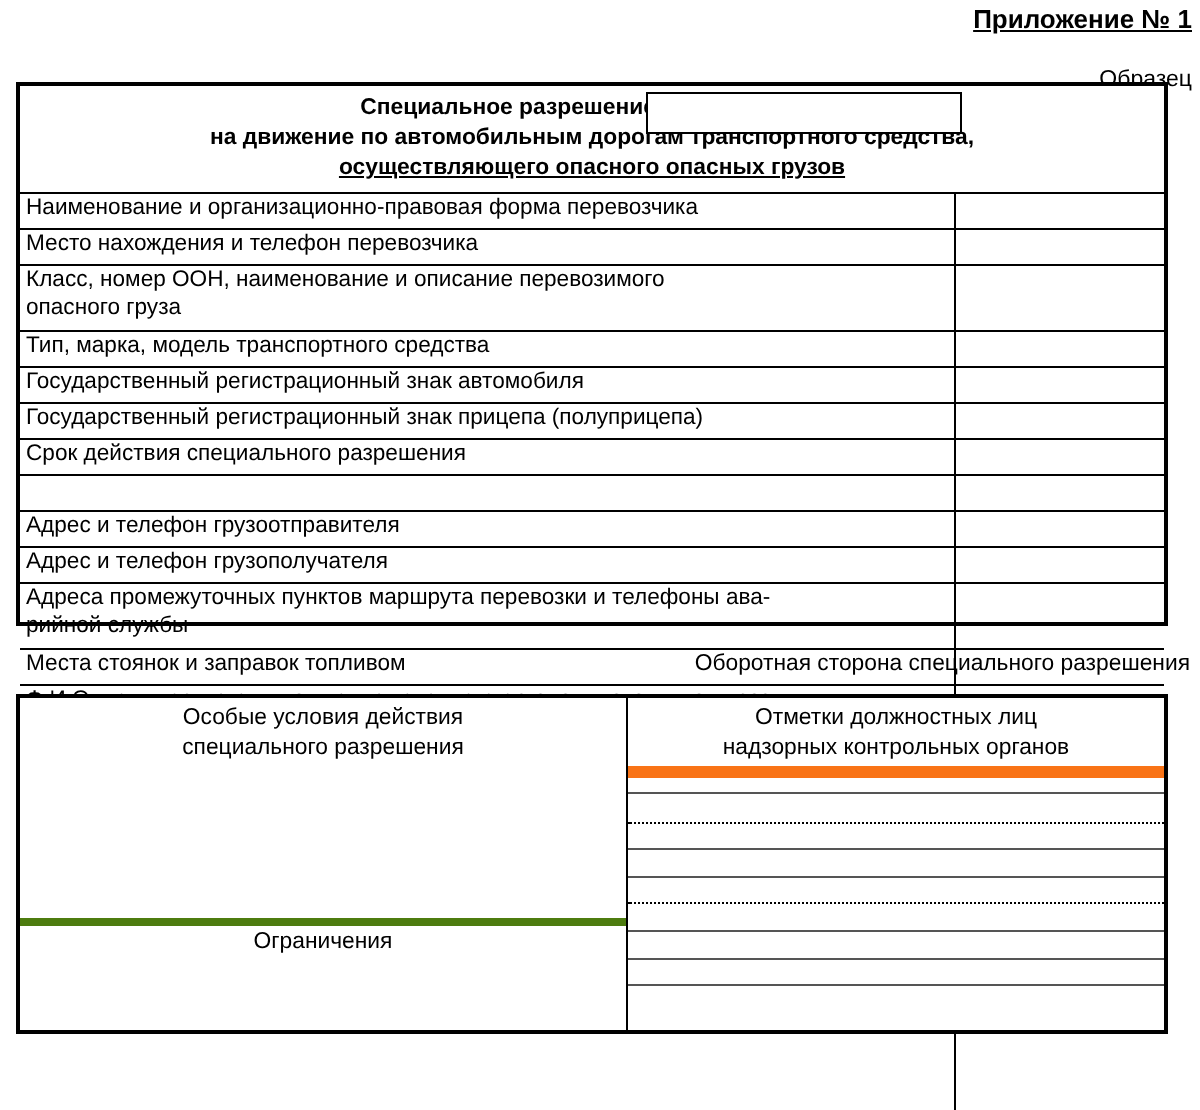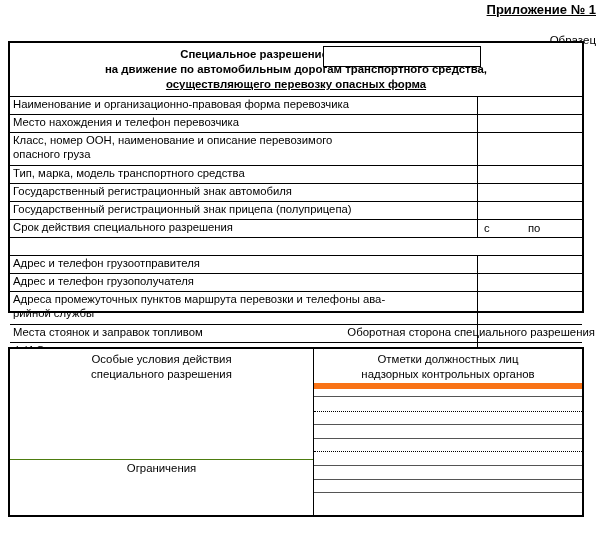--- a/index.html
+++ b/index.html
@@ -85,20 +85,21 @@
     border: 1px solid #000;
     background: #fff;
   }
 
   
   .row {
     display: flex;
     box-sizing: border-box;
     border-bottom: 1px solid #000;
     width: 100%;
+    flex-direction: column;
   }
   .row:last-child { border-bottom: none; }
   .cell-label {
     box-sizing: border-box;
     width: 468px;
     flex: 0 0 468px;
     border-right: 1px solid #000;
     font-size: 11.3px;
     line-height: 1.22;
     padding: 1px 0 0 3px;
@@ -178,21 +179,21 @@
   .back-left .back-head { }
   .back-right .back-head {
     border-bottom: 6px solid #f97316;
     padding-bottom: 1px;
   }
   .restrictions-row {
     position: absolute;
     left: 0;
     right: 0;
     top: 110px;
-    border-top: 1px solid #4d7c0f;
+    border-top: 4px solid #4d7c0f;
     text-align: center;
     font-size: 11.4px;
     padding-top: 2px;
   }
   
   .rule {
     position: absolute;
     left: 0;
     right: 0;
     height: 0;
@@ -208,21 +209,21 @@
 <div class="topnote">
   <span class="appendix">Приложение № 1</span>
   <span class="sample">Образец</span>
 </div>
 
 <div class="frame" id="front-table">
 
   <div class="title-cell">
     <div class="title-line l1">Специальное разрешение №</div>
     <div class="title-line l2">на движение по автомобильным дорогам транспортного средства,</div>
-    <div class="title-line l3">осуществляющего перевозку опасных форма</div>
+    <div class="title-line l3">осуществляющего опасного опасных грузов</div>
     <div class="permit-no-box"></div>
   </div>
 
   <div id="front-rows">
       <div class="row r1">
         <div class="cell-label">Наименование и организационно-правовая форма перевозчика</div>
         <div class="cell-value"></div>
       </div>
       <div class="row r1">
         <div class="cell-label">Место нахождения и телефон перевозчика</div>

